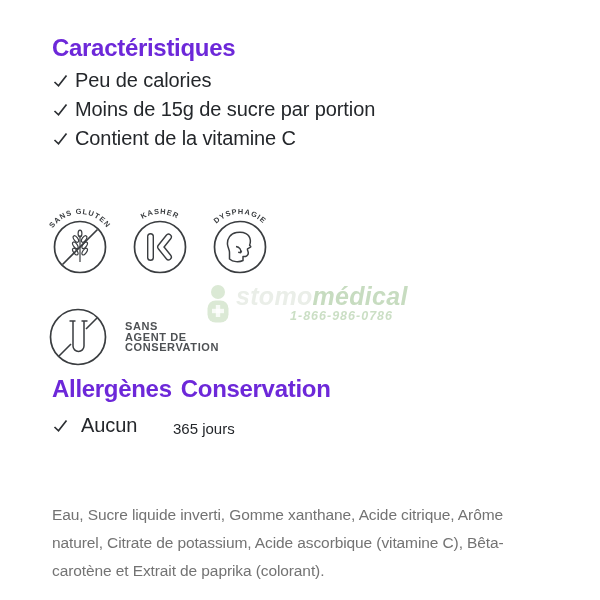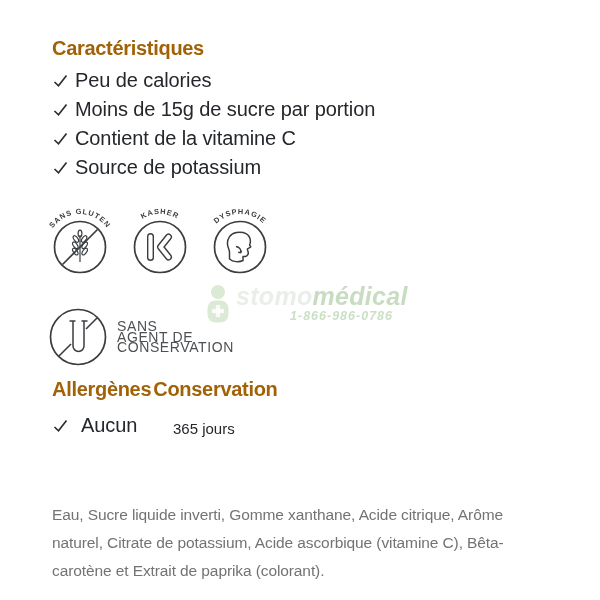--- a/index.html
+++ b/index.html
@@ -3,50 +3,50 @@
 <meta charset="utf-8">
 <style>
   * { margin:0; padding:0; box-sizing:border-box; }
   html,body { background:#fff; }
   body { font-family:"Liberation Sans", sans-serif; }
   .page {
     position:relative; width:600px; height:600px; background:#ffffff;
     overflow:hidden; margin:0 auto;
   }
   h2.section-title {
-    font-size:20px; line-height:30px; font-weight:700; color:#a16207;
+    font-size:24px; line-height:30px; font-weight:700; color:#6d28d9;
     letter-spacing:-0.3px;
   }
   
   .sec-car-title   { position:absolute; left:52px; top:33px; }
   .checklist       { position:absolute; left:52px; top:66px; list-style:none; }
   .checklist li    { display:flex; align-items:center; height:29px; }
   .check-ic        { width:17px; height:17px; flex:0 0 17px; margin-right:6px; }
   .check-label     { font-size:20px; color:#24272b; letter-spacing:-0.1px; }
 
   .badges-row      { position:absolute; left:40px; top:199px; display:flex; }
   .badge           { width:80px; height:80px; }
   .badge svg       { display:block; }
 
   .preservative-row{ position:absolute; left:47px; top:306px; display:flex; align-items:center; }
   .preservative-row svg { display:block; }
-  .preservative-caption { margin-left:8px; font-size:14px; font-weight:400;
+  .preservative-caption { margin-left:16px; font-size:11px; font-weight:700;
     letter-spacing:0.6px; line-height:10.5px; color:#4e5154; }
 
   .watermark { position:absolute; left:203px; top:283px; width:192px; height:42px;
     pointer-events:none; }
   .wm-mascot { position:absolute; left:0; top:1px; }
   .wm-brand  { position:absolute; left:33px; top:0; font-size:25px; line-height:27px;
     font-weight:700; font-style:italic; letter-spacing:0.3px; white-space:nowrap; }
   .wm-brand .wm-prefix { color:#eaeeе8; color:#eaeee8; }
   .wm-brand .wm-suffix { color:#c7dcc0; }
   .wm-phone  { position:absolute; right:2px; top:26px; font-size:12.5px;
     font-style:italic; font-weight:700; letter-spacing:1px; color:#cbdfc5; }
 
-  .ac-headers { position:absolute; left:52px; top:374px; display:flex; gap:2px; }
+  .ac-headers { position:absolute; left:52px; top:374px; display:flex; gap:9px; }
   .ac-values  { position:absolute; left:52px; top:414px; display:flex; }
   .ac-allergen-cell { width:121px; display:flex; align-items:center; }
   .ac-allergen-cell .check-label { margin-left:6px; }
   .ac-conservation-cell { font-size:15px; color:#24272b; margin-top:6px; }
 
   .sec-ing-title { position:absolute; left:52px; top:461px; }
   .ingredients-text { position:absolute; left:52px; top:501px; font-size:15.5px;
     line-height:28px; color:#737373; letter-spacing:-0.1px; white-space:nowrap; }
 </style>
 </head>
@@ -67,26 +67,20 @@
       <svg class="check-ic" viewBox="0 0 17 17">
         <polyline points="2.5,10 6.5,13.8 14.5,3.6" fill="none" stroke="#2c2f33" stroke-width="1.7"></polyline>
       </svg>
       <span class="check-label">Moins de 15g de sucre par portion</span>
     </li>
     <li>
       <svg class="check-ic" viewBox="0 0 17 17">
         <polyline points="2.5,10 6.5,13.8 14.5,3.6" fill="none" stroke="#2c2f33" stroke-width="1.7"></polyline>
       </svg>
       <span class="check-label">Contient de la vitamine C</span>
-    </li>
-    <li>
-      <svg class="check-ic" viewBox="0 0 17 17">
-        <polyline points="2.5,10 6.5,13.8 14.5,3.6" fill="none" stroke="#2c2f33" stroke-width="1.7"></polyline>
-      </svg>
-      <span class="check-label">Source de potassium</span>
     </li>
   </ul>
 
   <div class="badges-row">
 
     <div class="badge">
       <svg viewBox="0 0 80 80" width="80" height="80">
         <path id="arcA" d="M 9 59.3 A 33 33 0 1 1 71 59.3" fill="none"></path>
         <text font-size="7.4" font-weight="700" letter-spacing="1" fill="#3a3d40">
           <textPath href="#arcA" startOffset="50%" text-anchor="middle">SANS GLUTEN</textPath>

